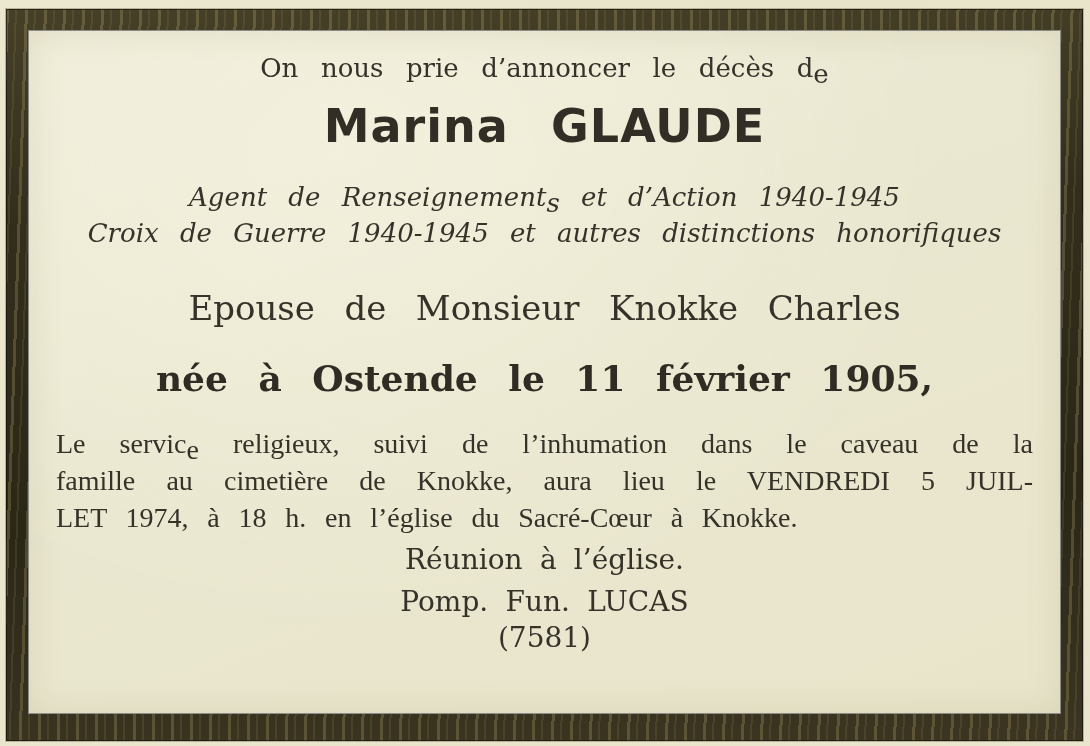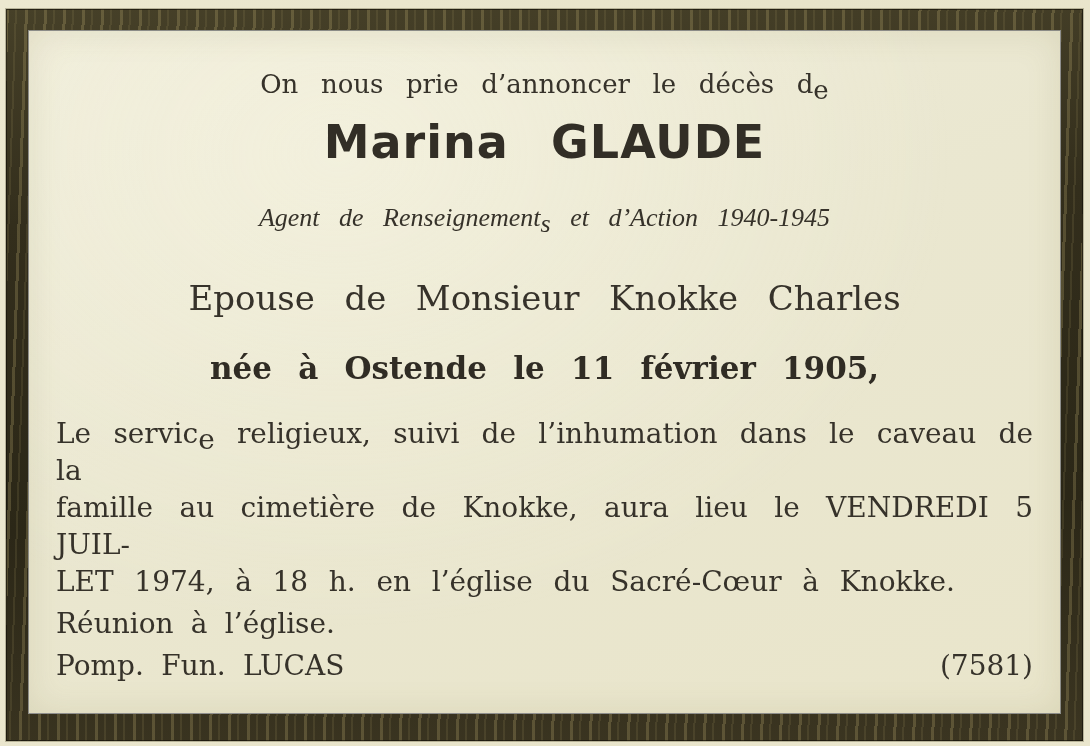--- a/index.html
+++ b/index.html
@@ -31,21 +31,21 @@
   .card {
     width: 100%; height: 100%;
     box-sizing: border-box;
     background:
       radial-gradient(ellipse at 30% 18%, rgba(255,253,238,0.35), rgba(255,253,238,0) 60%),
       linear-gradient(160deg, #eeebd7 0%, #eae7d0 45%, #e9e5cb 100%);
     border: 1px solid rgba(62,66,78,0.55);
     box-shadow: inset 0 0 34px rgba(120,110,60,0.14);
     color: #36322a;
     text-align: center;
-    padding-top: 18px;
+    padding-top: 2px;
   }
   p, h1 { padding: 0; }
   .intro {
     margin: 20px 0 0;
     font-size: 26px; line-height: 30px;
     word-spacing: 0.55em;
   }
   .dame {
     margin: 24px 0 0;
     font-size: 30px; line-height: 32px;
@@ -56,71 +56,73 @@
     margin: 18px 1px 0;
     font-family: "DejaVu Sans", sans-serif;
     font-size: 46px; line-height: 50px;
     font-weight: bold; letter-spacing: 1px;
     word-spacing: 0.55em;
     color: #322e26;
   }
   .honors {
     margin: 30px 0 0;
     font-style: italic;
-    font-size: 26px; line-height: 42px;
+    font-size: 26px; line-height: 32px;
     word-spacing: 0.5em;
-    font-family: Liberation Serif, serif;
   }
   .honors.second { margin-top: 4px; }
   .spouse {
     margin: 40px 0 0;
     font-size: 34px; line-height: 38px;
     word-spacing: 0.55em;
   }
   .vitals {
     margin: 34px 14px 0;
-    font-size: 31px; line-height: 34px;
+    font-size: 36px; line-height: 34px;
     font-weight: bold; word-spacing: 0.5em;
     color: #302c24;
   }
   .vitals.second { margin-top: 1px; }
   .service {
     margin: 30px 0 0;
     padding: 0 27px;
     text-align: left;
   }
   .svc-line {
     margin: 0;
     font-size: 28px; line-height: 37px;
     word-spacing: 0.42em;
+    font-family: Liberation Serif, serif;
   }
   .svc-line.stretch { text-align: justify; text-align-last: justify; }
   .footer-row {
     margin: 6px 0 0;
     padding: 0 27px;
     display: flex; justify-content: space-between;
     font-size: 28px; line-height: 36px;
     word-spacing: 0.3em;
+    flex-direction: column;
   }
   .lowered { position: relative; top: 0.22em; }
 </style>
 </head>
 <body>
 
 <div class="page">
   <div class="frame">
     <div class="card">
 
       <p class="intro"><span>On nous prie d’annoncer le décès d</span><span class="lowered">e</span></p>
 
 
       <h1 class="name">Marina GLAUDE</h1>
 
       <p class="honors"><span>Agent de Renseignement</span><span class="lowered">s</span><span> et d’Action 1940-1945</span></p>
 
+      <p class="honors second">Croix de Guerre 1940-1945 et autres distinctions honorifiques</p>
 
       <p class="spouse">Epouse de Monsieur Knokke Charles</p>
 
       <p class="vitals">née à Ostende le 11 février 1905,</p>
 
       <div class="service">
         <p class="svc-line stretch"><span>Le servic</span><span class="lowered">e</span><span> religieux, suivi de l’inhumation dans le caveau de la</span></p>
         <p class="svc-line stretch">famille au cimetière de Knokke, aura lieu le VENDREDI 5 JUIL-</p>
         <p class="svc-line">LET 1974, à 18 h. en l’église du Sacré-Cœur à Knokke.</p>
       </div>

